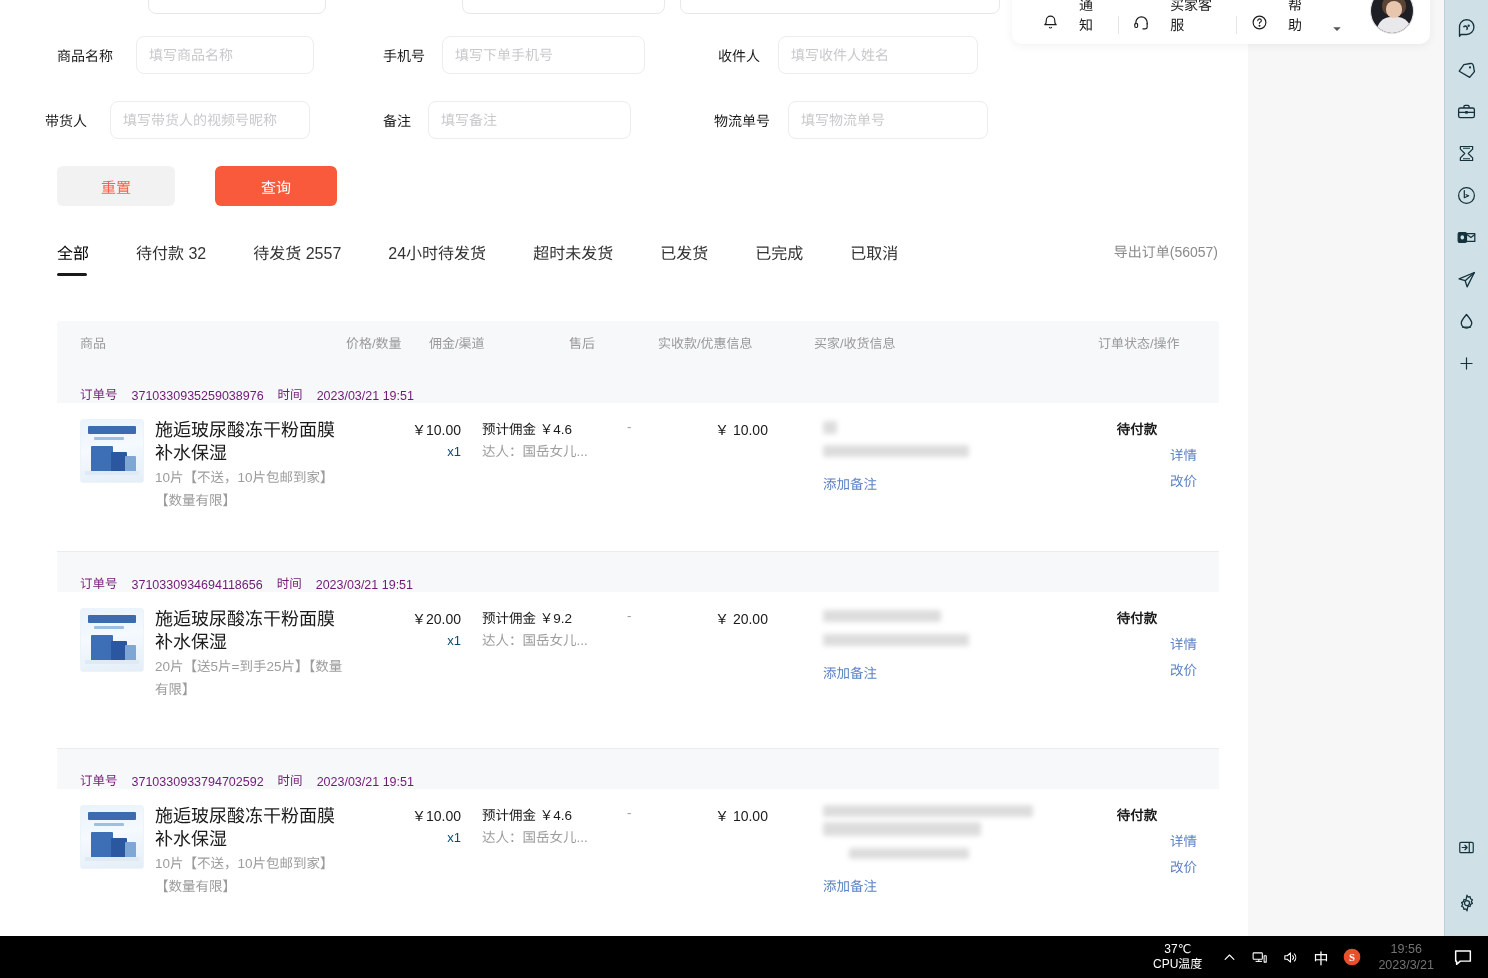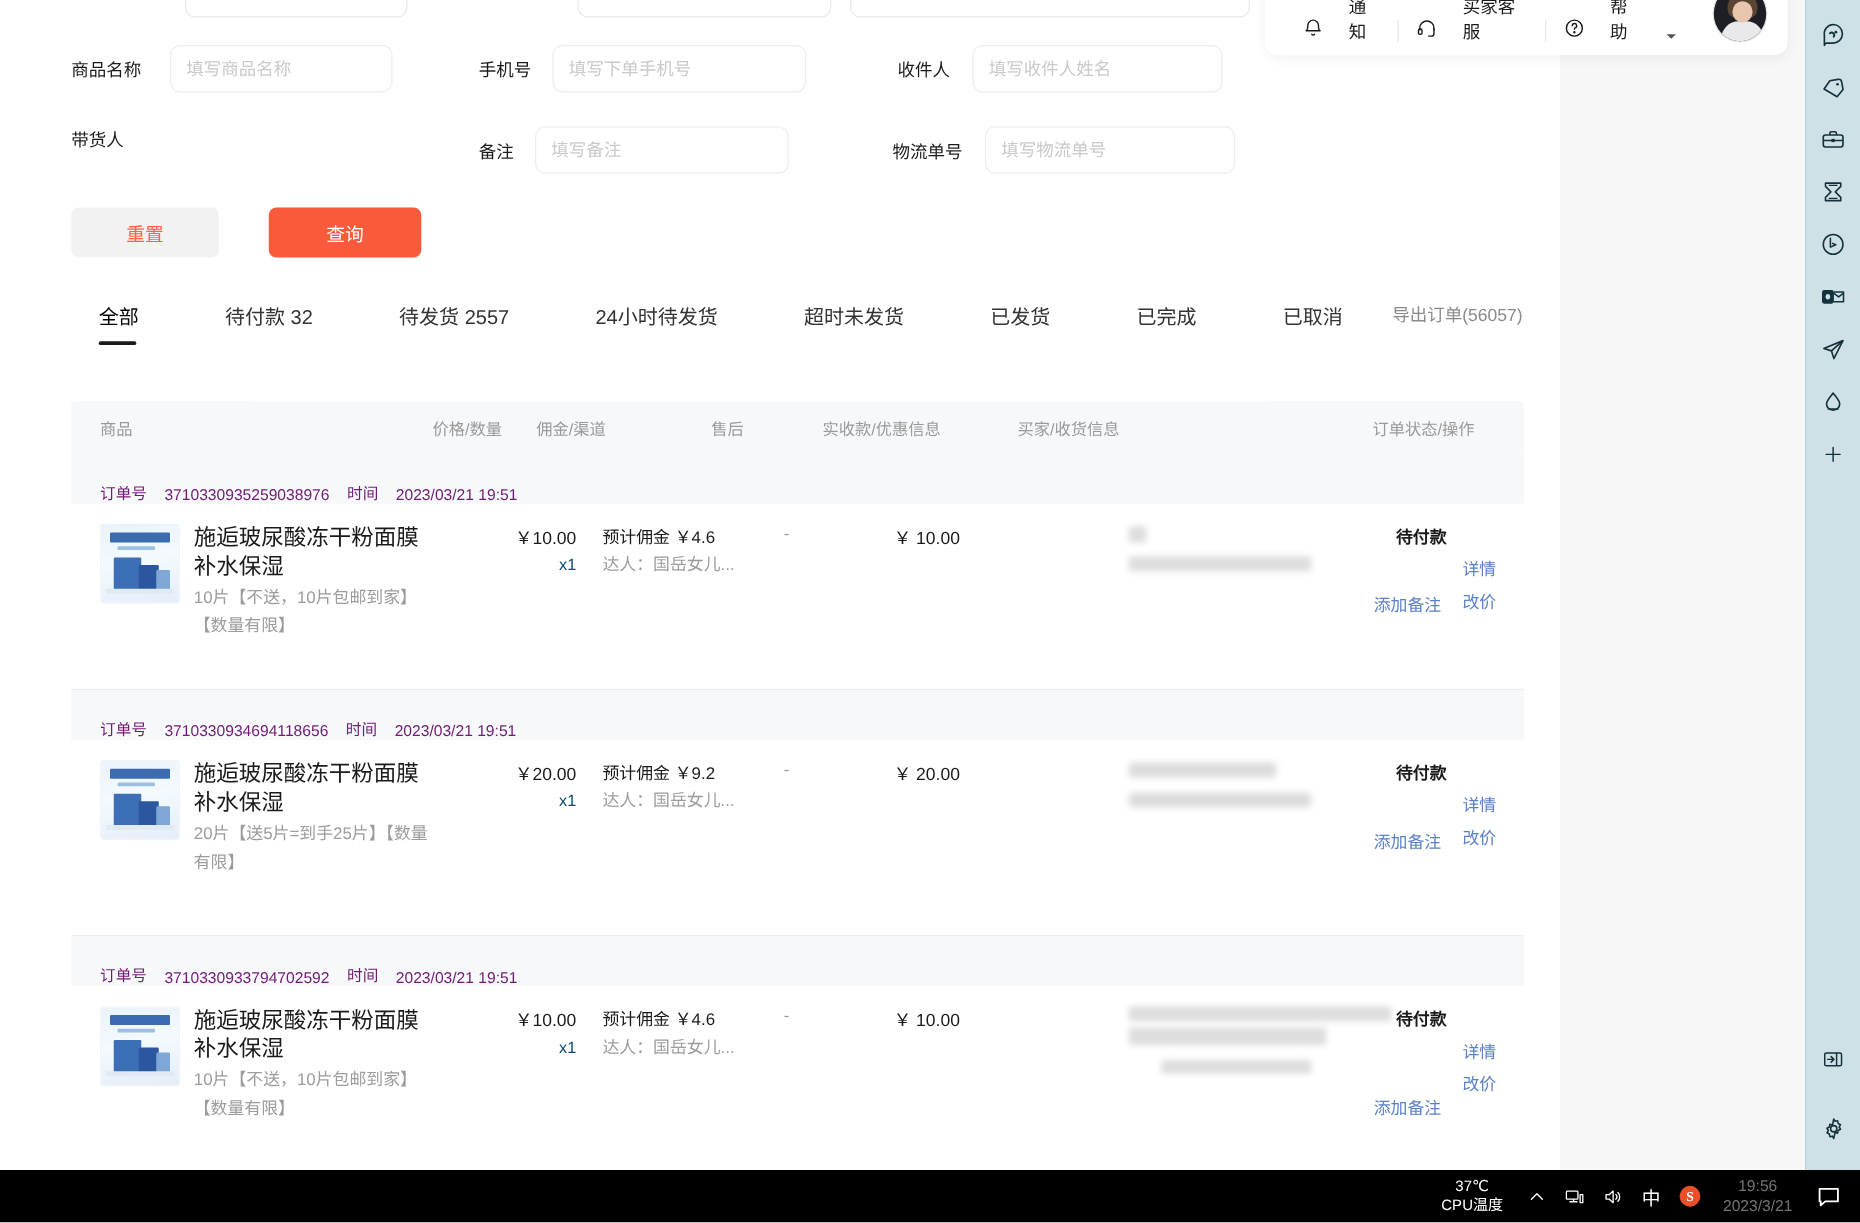--- a/index.html
+++ b/index.html
@@ -65,21 +65,21 @@
   .btn-reset { background: #f2f2f2; color: #ff6146; }
   .btn-query { background: #fa5a3c; color: #ffffff; min-width: 122px; }
 
   
   .tabs-bar {
     position: absolute; left: 0; top: 240px; width: 1248px; height: 52px;
   }
   .tabs { position: absolute; left: 57px; top: 0; display: flex; align-items: flex-start; }
   .tab {
     font-size: 16px; color: #333; margin-right: 47px; cursor: pointer;
-    position: relative; padding-bottom: 12px; white-space: nowrap; margin-left: 22px;
+    position: relative; padding-bottom: 12px; white-space: nowrap;
   }
   .tab.active { color: #000; font-weight: 400; }
   .tab.active::after {
     content: ""; position: absolute; left: 0; bottom: 0;
     width: 30px; height: 3px; background: #1a1a1a; border-radius: 2px;
   }
   .export-link {
     position: absolute; right: 30px; top: 1px;
     font-size: 14px; color: #8a8a8a; cursor: pointer;
   }
@@ -153,21 +153,21 @@
   .c-comm .l1 { font-size: 13.5px; color: #1a1a1a; line-height: 22px; }
   .c-comm .l2 {
     font-size: 13.5px; color: #9c9c9c; line-height: 22px;
     white-space: nowrap; overflow: hidden; text-overflow: ellipsis;
   }
 
   .c-after { position: absolute; left: 570px; top: 16px; font-size: 13.5px; color: #9c9c9c; }
 
   .c-paid { position: absolute; left: 658px; top: 16px; font-size: 14px; color: #1a1a1a; }
 
-  .c-buyer { position: absolute; left: 846px; top: 14px; width: 250px; text-align: right; }
+  .c-buyer { position: absolute; left: 766px; top: 14px; width: 250px; }
   .blur {
     background: #d7d7d7; border-radius: 2px; filter: blur(2.4px);
     opacity: .85;
   }
   .blur.a { height: 13px; width: 14px; margin-top: 4px; }
   .blur.b { height: 12px; width: 146px; margin-top: 11px; }
   .blur.c { height: 11px; width: 110px; margin-top: 4px; }
   .add-note {
     font-size: 13.5px; color: #5b82c4; cursor: pointer; margin-top: 16px;
     display: inline-block;
@@ -272,22 +272,25 @@
           </div>
           <div class="field" style="left:718px;top:0;">
             <span class="field-label">收件人</span>
             <span class="field-input" style="width:200px;margin-left:18px;">
               <input type="text" placeholder="填写收件人姓名" style="">
             </span>
           </div>
         </div>
 
         <div class="form-row" style="top:101px;">
-          <div class="field" style="left:57px;top:0;">
+          <div class="field" style="left:45px;top:0;">
             <span class="field-label">带货人</span>
+            <span class="field-input" style="width:200px;margin-left:23px;">
+              <input type="text" placeholder="填写带货人的视频号昵称" style="">
+            </span>
           </div>
           <div class="field" style="left:383px;top:0;">
             <span class="field-label">备注</span>
             <span class="field-input" style="width:203px;margin-left:17px;">
               <input type="text" placeholder="填写备注" style="">
             </span>
           </div>
           <div class="field" style="left:714px;top:0;">
             <span class="field-label">物流单号</span>
             <span class="field-input" style="width:200px;margin-left:18px;">

